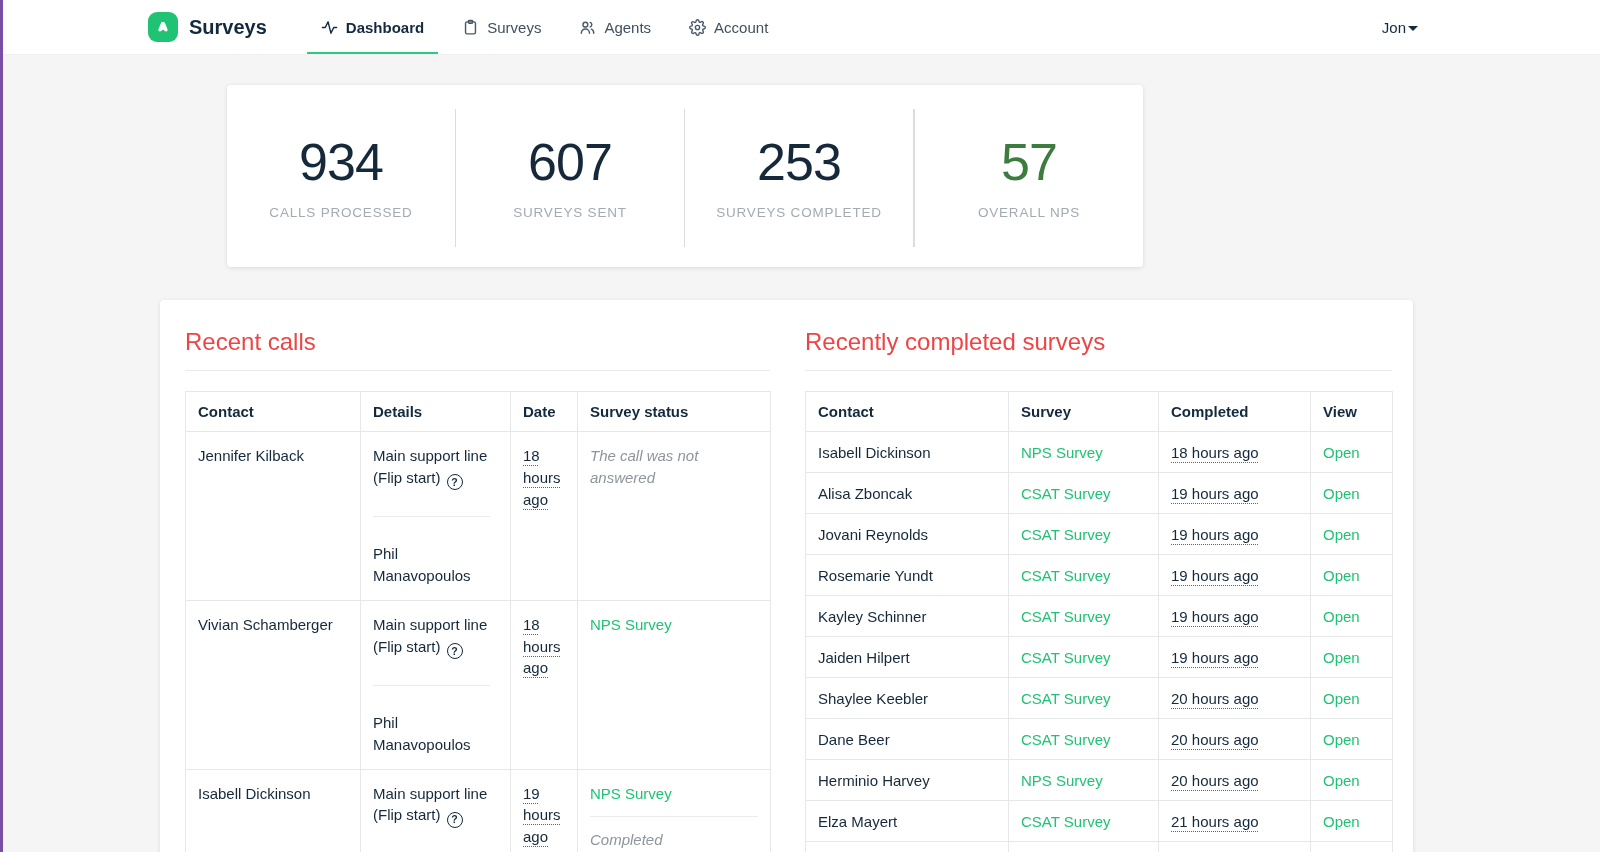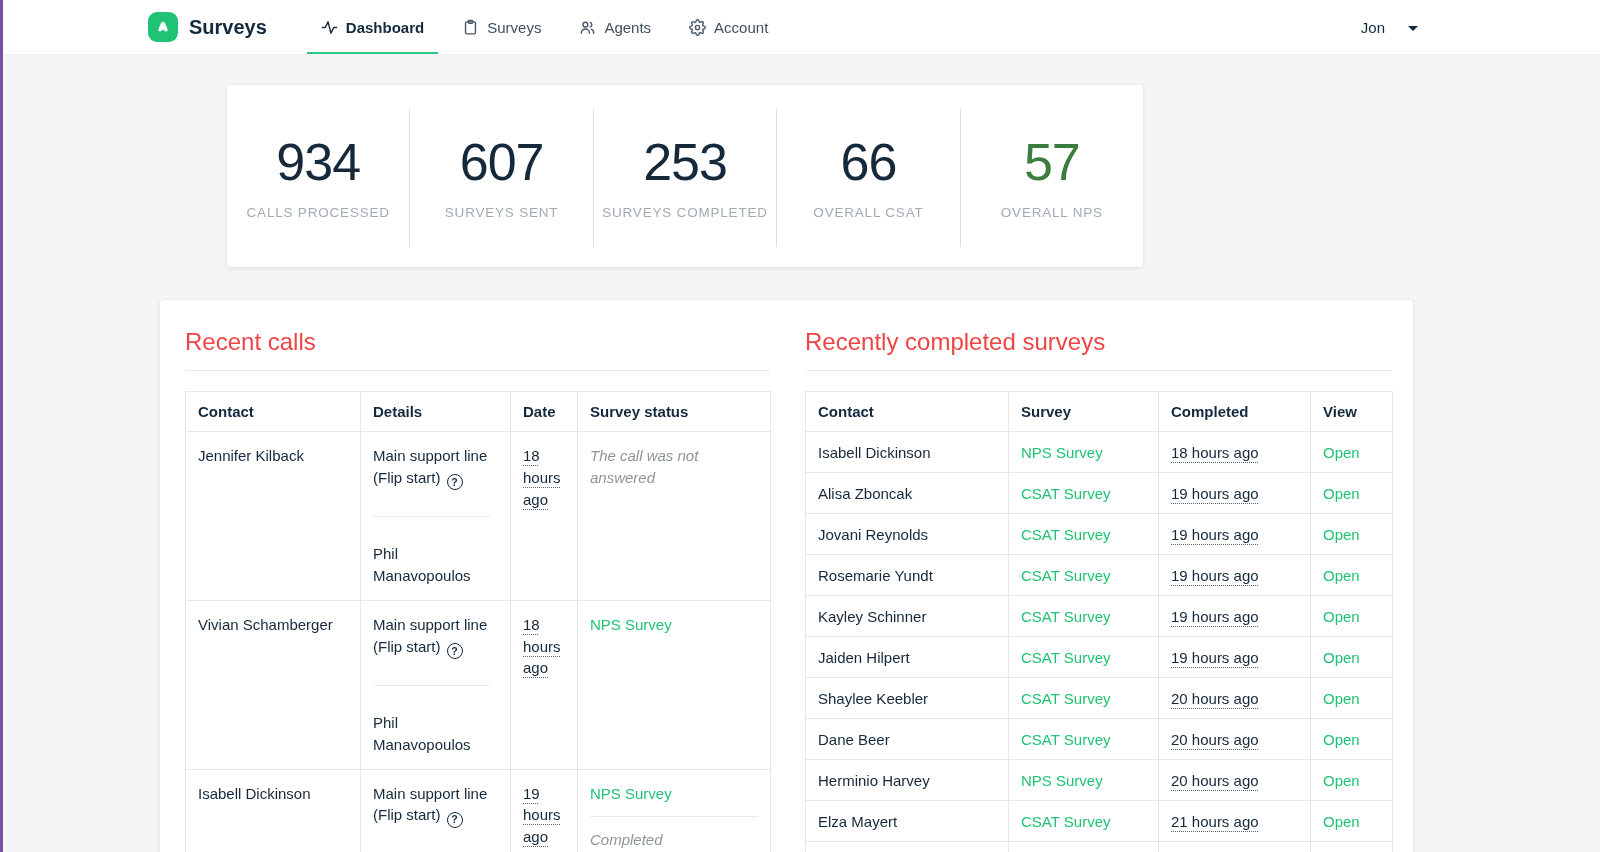--- a/index.html
+++ b/index.html
@@ -21,21 +21,21 @@
   .main-nav { display:flex; margin-left:40px;gap:10px; }
   .nav-item {
     display:flex; align-items:center; gap:8px; padding:0 14px; position:relative;
     color:#3f5060; font-size:15px; cursor:pointer; text-decoration:none;
   }
   .nav-item .nav-icon { display:flex; align-items:center; }
   .nav-item.active { color:#132a3e; font-weight:bold; }
   .nav-item.active::after {
     content:""; position:absolute; left:0; right:0; bottom:0; height:2px; background:#2ec885;
   }
-  .user-menu { margin-left:auto; margin-right:182px; display:flex; align-items:center; gap:23px; cursor:pointer; font-size:15px; color:#132a3e; }
+  .user-menu { margin-left:auto; margin-right:182px; display:flex; align-items:center; gap:2px; cursor:pointer; font-size:15px; color:#132a3e; }
   .caret { width:0; height:0; border-left:5px solid transparent; border-right:5px solid transparent; border-top:5px solid #132a3e; margin-top:2px; }
 
   
   .card { position:absolute; background:#fff; border-radius:4px; box-shadow:0 1px 4px rgba(25,39,52,0.13); }
   .stats-card { left:227px; top:85px; width:916px; height:182px; display:flex; align-items:stretch; }
   .stat { flex:1 1 0; display:flex; flex-direction:column; align-items:center; justify-content:center; }
   .stat-value { font-size:52px; letter-spacing:-1px; color:#16293b; }
   .stat.highlight .stat-value { color:#3d7c3f; }
   .stat-label { margin-top:13px; font-size:13.5px; letter-spacing:0.8px; color:#a3abb2; }
   .vsep { width:1px; background:#dadde0; margin:24px 0 20px 0; }
@@ -143,24 +143,20 @@
     <div class="stat">
       <div class="stat-value">607</div>
       <div class="stat-label">SURVEYS SENT</div>
     </div>
   <div class="vsep"></div>
     <div class="stat">
       <div class="stat-value">253</div>
       <div class="stat-label">SURVEYS COMPLETED</div>
     </div>
   <div class="vsep"></div>
-    <div class="stat">
-      <div class="stat-value">66</div>
-      <div class="stat-label">OVERALL CSAT</div>
-    </div>
   <div class="vsep"></div>
     <div class="stat highlight">
       <div class="stat-value">57</div>
       <div class="stat-label">OVERALL NPS</div>
     </div>
   </section>
 
 <section class="card main-card">
 
   <div class="section section-left">

